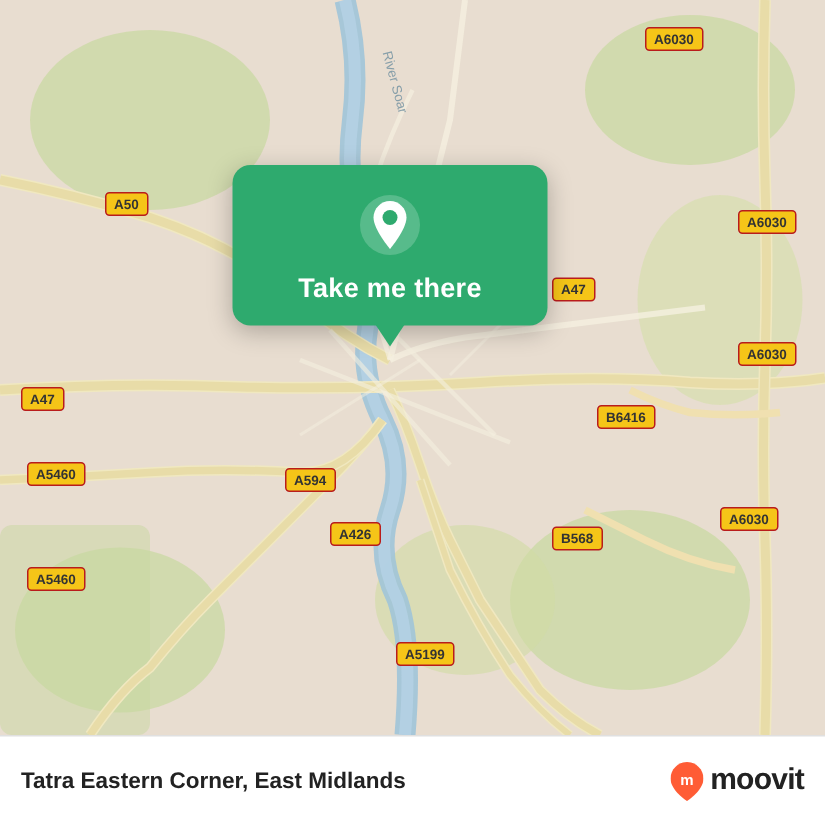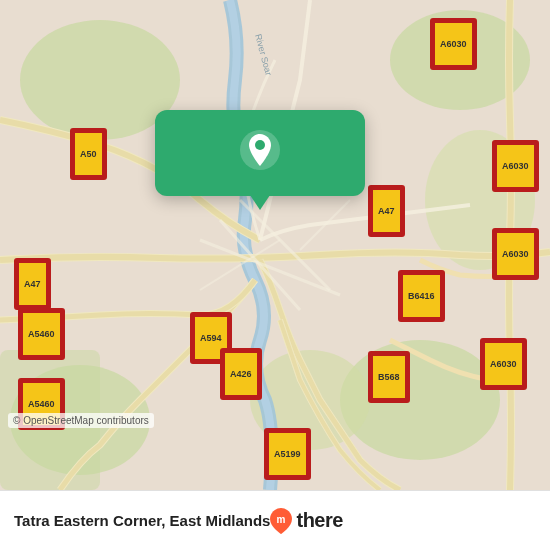--- a/index.html
+++ b/index.html
@@ -68,20 +68,21 @@
       text-align: center;
     }
 
     
     #bottom-bar {
       width: 550px;
       height: 60px;
       background: white;
       display: flex;
       align-items: center;
+      justify-content: space-between;
       padding: 0 14px;
       border-top: 1px solid #e0e0e0;
     }
 
     #location-info {
       display: flex;
       flex-direction: column;
     }
 
     #location-name {
@@ -118,23 +119,23 @@
       color: #222;
       letter-spacing: -0.5px;
     }
 
     .road-badge {
       position: absolute;
       background: #f5c518;
       color: #333;
       font-size: 9px;
       font-weight: bold;
-      padding: 16px 5px;
+      padding: 2px 5px;
       border-radius: 3px;
-      border: 5px solid #b91c1c;
+      border: 1px solid #b91c1c;
     }
   </style>
 </head>
 <body>
 
 <div id="map-container">
 
   <svg id="map-svg" viewBox="0 0 550 490" xmlns="http://www.w3.org/2000/svg">
 
     <rect width="550" height="490" fill="#e8ddd0"></rect>
@@ -204,30 +205,30 @@
   <div class="road-badge" style="top:270px;left:398px">B6416</div>
   <div class="road-badge" style="top:351px;left:368px">B568</div>
 
   <div id="popup-card">
 
     <svg id="location-pin-icon" viewBox="0 0 44 44" xmlns="http://www.w3.org/2000/svg">
       <circle cx="22" cy="22" r="20" fill="white" opacity="0.2"></circle>
       <path d="M22 6 C16,6 11,11 11,17 C11,25 22,38 22,38 C22,38 33,25 33,17 C33,11 28,6 22,6 Z" fill="white"></path>
       <circle cx="22" cy="17" r="5" fill="#2eaa6e"></circle>
     </svg>
+    <span id="take-me-there-label">Take me there</span>
   </div>
 
-  <div id="attribution">© OpenStreetMap contributors</div>
 </div>
 
 <div id="bottom-bar">
   <div id="location-info">
     <span id="location-name">Tatra Eastern Corner, East Midlands</span>
   </div>
   <div id="moovit-logo">
 
     <svg id="moovit-pin" viewBox="0 0 22 26" xmlns="http://www.w3.org/2000/svg">
       <path d="M11 0 C5,0 0,5 0,11 C0,19 11,26 11,26 C11,26 22,19 22,11 C22,5 17,0 11,0 Z" fill="#ff5c35"></path>
       <text x="11" y="15" text-anchor="middle" font-size="10" font-weight="bold" fill="white">m</text>
     </svg>
-    <span id="moovit-text">there</span>
+    <span id="moovit-text">moovit</span>
   </div>
 </div>
 
 </body></html>

